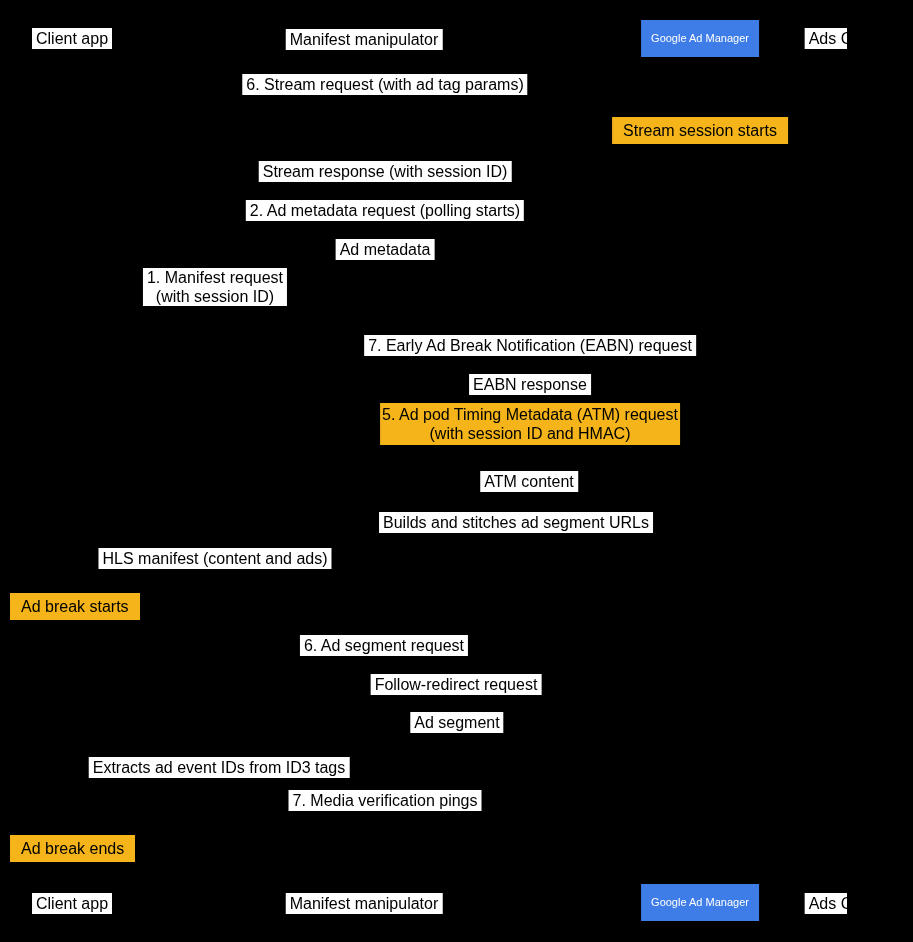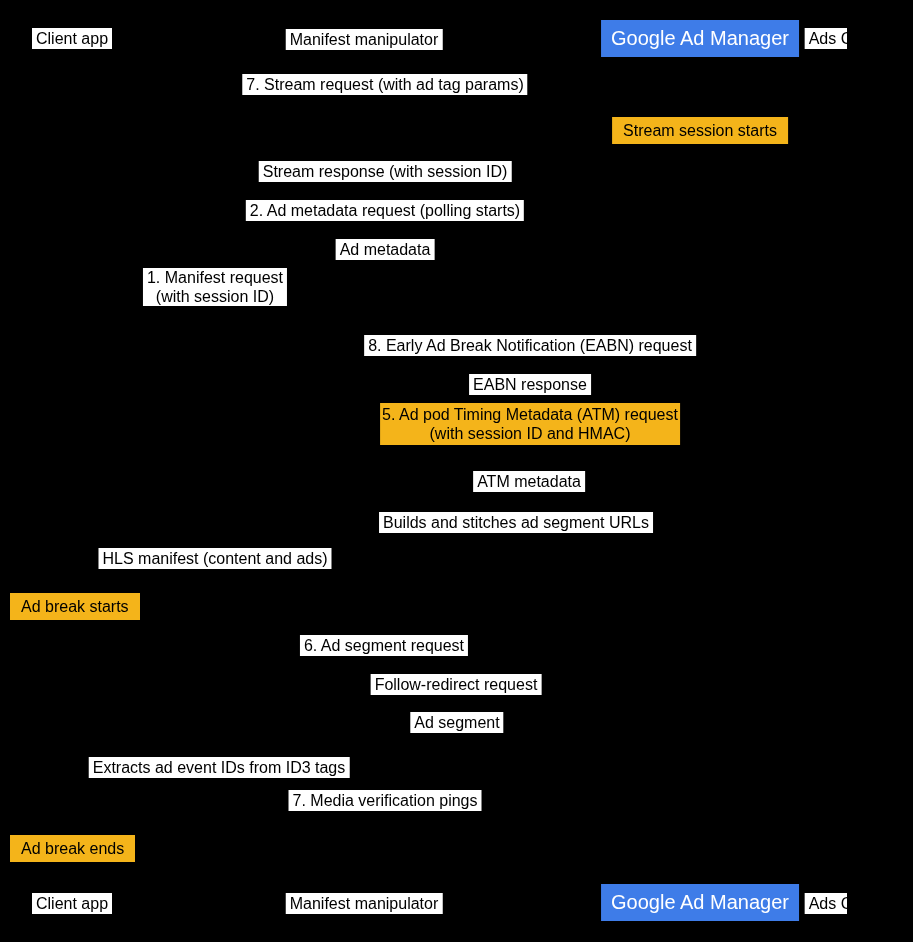--- a/index.html
+++ b/index.html
@@ -32,58 +32,58 @@
   }
   .note {
     background: var(--note-bg, #F4B41A);
     padding: 3px 11px;
   }
   .note.two { padding: 2px 2px; }
   .gam {
     position: absolute;
     background: var(--primary-bg, #3E7CE8);
     color: var(--primary-fg, #fff);
-    font-size: 20px;
+    font-size: 11px;
     line-height: 21px;
     padding: 8px 10px;
     white-space: nowrap;
     text-align: center;
   }
 </style>
 </head>
 <body>
 
 <div class="canvas">
 
   <div class="lbl" style="left:32px; top:28px">Client app</div>
   <div class="lbl cx" style="left:364px; top:29px">Manifest manipulator</div>
   <div class="gam cx" style="left:700px; top:20px">Google Ad Manager</div>
   <div class="lbl cx" style="left:842px; top:28px">Ads CDN</div>
 
-  <div class="lbl cx" style="left:385px; top:74px">7. Stream request (with ad tag params)</div>
+  <div class="lbl cx" style="left:385px; top:74px">6. Stream request (with ad tag params)</div>
 
   <div class="lbl cx note" style="left:700px; top:117px">Stream session starts</div>
 
   <div class="lbl cx" style="left:385px; top:161px">Stream response (with session ID)</div>
 
   <div class="lbl cx" style="left:385px; top:200px">2. Ad metadata request (polling starts)</div>
 
   <div class="lbl cx" style="left:385px; top:239px">Ad metadata</div>
 
   <div class="lbl cx two" style="left:215px; top:268px">1. Manifest request
 (with session ID)</div>
 
-  <div class="lbl cx" style="left:530px; top:335px">8. Early Ad Break Notification (EABN) request</div>
+  <div class="lbl cx" style="left:530px; top:335px">7. Early Ad Break Notification (EABN) request</div>
 
   <div class="lbl cx" style="left:530px; top:374px">EABN response</div>
 
   <div class="lbl cx two note" style="left:530px; top:403px">5. Ad pod Timing Metadata (ATM) request
 (with session ID and HMAC)</div>
 
-  <div class="lbl cx" style="left:529px; top:471px">ATM metadata</div>
+  <div class="lbl cx" style="left:529px; top:471px">ATM content</div>
 
   <div class="lbl cx" style="left:516px; top:512px">Builds and stitches ad segment URLs</div>
 
   <div class="lbl cx" style="left:215px; top:548px">HLS manifest (content and ads)</div>
 
   <div class="lbl note" style="left:10px; top:593px">Ad break starts</div>
 
   <div class="lbl cx" style="left:384px; top:635px">6. Ad segment request</div>
 
   <div class="lbl cx" style="left:456px; top:674px">Follow-redirect request</div>

